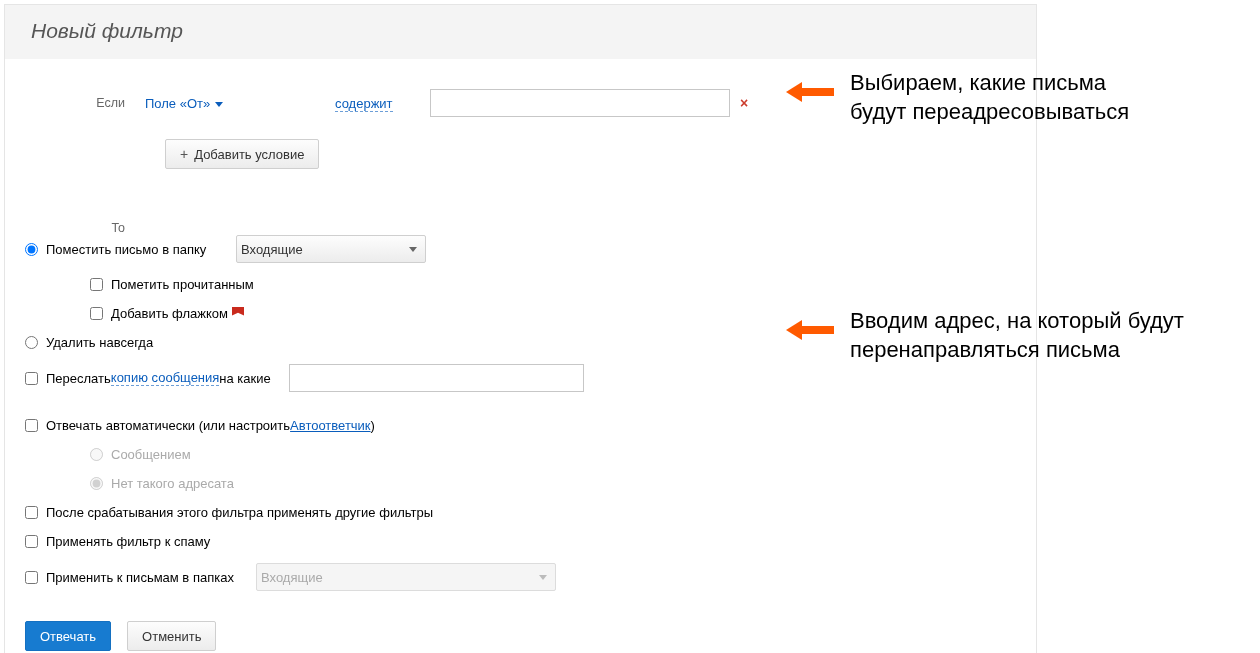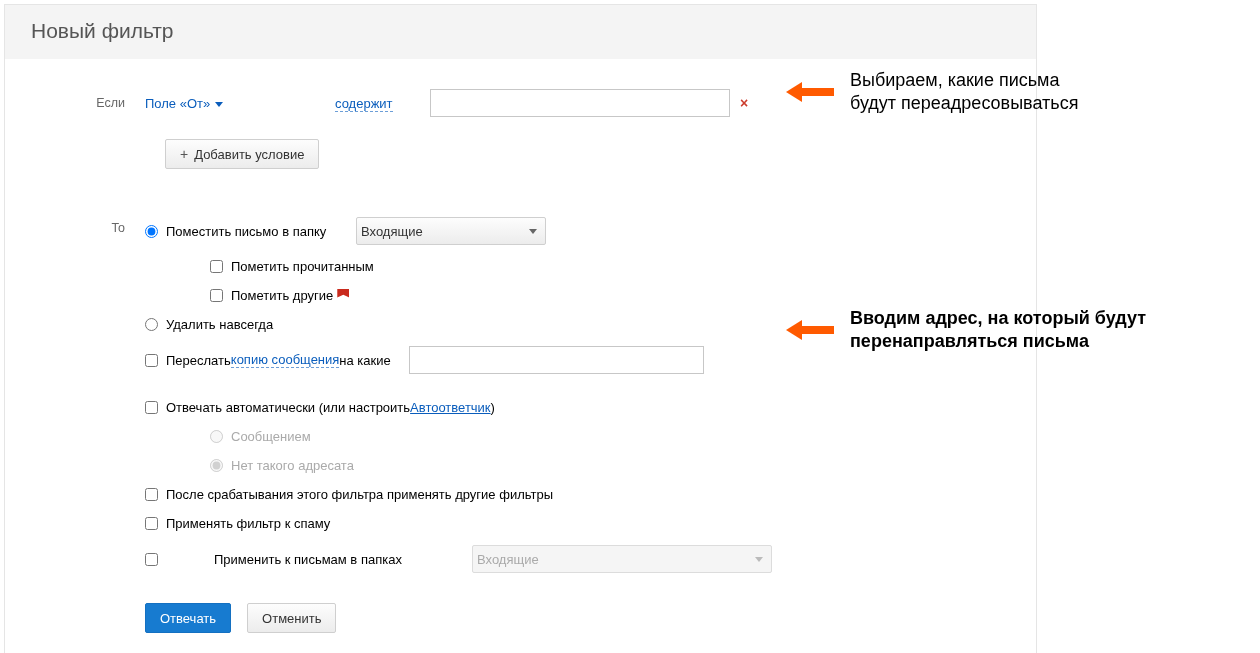--- a/index.html
+++ b/index.html
@@ -15,20 +15,21 @@
     border: 1px solid #e5e5e5;
     margin: 4px 4px 10px 4px;
     width: 1033px;
   }
   .header {
     background: #f4f4f4;
     padding: 14px 26px 16px 26px;
     font-size: 21px;
     color: #555;
     font-weight: normal;
+    font-style: italic;
   }
   .body {
     padding: 30px 20px 30px 20px;
   }
   .row-label {
     font-size: 12.5px;
     color: #666;
     width: 120px;
     text-align: right;
     padding-right: 20px;
@@ -123,25 +124,25 @@
     width: 48px; height: 16px;
   }
   .arrow::before{
     content:""; position:absolute; right:0; top:4px; width:34px; height:8px;
     background:#ff5a00;
   }
   .arrow::after{
     content:""; position:absolute; left:0; top:-2px;
     width:0;height:0;border-top:10px solid transparent;border-bottom:10px solid transparent;border-right:16px solid #ff5a00;
   }
-  .annot { font-size:18px; color:#000; line-height:1.3; }
+  .annot { font-size:22px; color:#000; line-height:1.3; }
   .cond-row{display:flex;align-items:center;}
   .cond-row .cell-field{width:190px;}
   .cond-row .cell-contains{width:95px;}
-  .actions-wrap{margin-top:48px;}
+  .actions-wrap{margin-top:48px;flex-direction:column;}
   .footer-btns{margin-top:30px;display:flex;gap:16px;}
   .float-annot{position:absolute;}
   .outer{position:relative;width:1260px;}
 </style>
 </head>
 <body>
 
 <div class="outer">
 <div class="panel">
   <div class="header">Новый фильтр</div>
@@ -180,21 +181,21 @@
             <span class="sel-caret"></span>
           </div>
         </div>
 
         <div class="opt sub-opt">
           <input type="checkbox" style="">
           <span>Пометить прочитанным</span>
         </div>
         <div class="opt sub-opt">
           <input type="checkbox" style="">
-          <span>Пометить другие</span>
+          <span>Добавить флажком</span>
           <span class="flag-icon"></span>
         </div>
 
         <div class="opt">
           <input type="radio" name="mainact" style="">
           <span>Удалить навсегда</span>
         </div>
 
         <div class="opt">
           <input type="checkbox" style="">
@@ -220,21 +221,21 @@
         </div>
 
         <div class="opt">
           <input type="checkbox" style="">
           <span>После срабатывания этого фильтра применять другие фильтры</span>
         </div>
         <div class="opt">
           <input type="checkbox" style="">
           <span>Применять фильтр к спаму</span>
         </div>
-        <div class="opt" style="margin-bottom:4px;gap:48px;">
+        <div class="opt" style="margin-bottom:4px;">
           <input type="checkbox" style="">
           <span style="width:210px;display:inline-block;">Применить к письмам в папках</span>
           <div class="select folder2">
             <span>Входящие</span>
             <span class="sel-caret"></span>
           </div>
         </div>
 
         <div class="footer-btns">
           <div class="btn primary">
@@ -254,17 +255,17 @@
   <div class="arrow"></div>
 </div>
 <div class="float-annot annot" style="top:65px;left:850px;">
   <div>Выбираем, какие письма</div>
   <div>будут переадресовываться</div>
 </div>
 
 <div class="float-annot" style="top:318px;left:786px;">
   <div class="arrow"></div>
 </div>
-<div class="float-annot annot" style="top:303px;left:850px;font-weight:bold;">
+<div class="float-annot annot" style="top:303px;left:850px;">
   <div>Вводим адрес, на который будут</div>
   <div>перенаправляться письма</div>
 </div>
 </div>
 
 </body></html>

